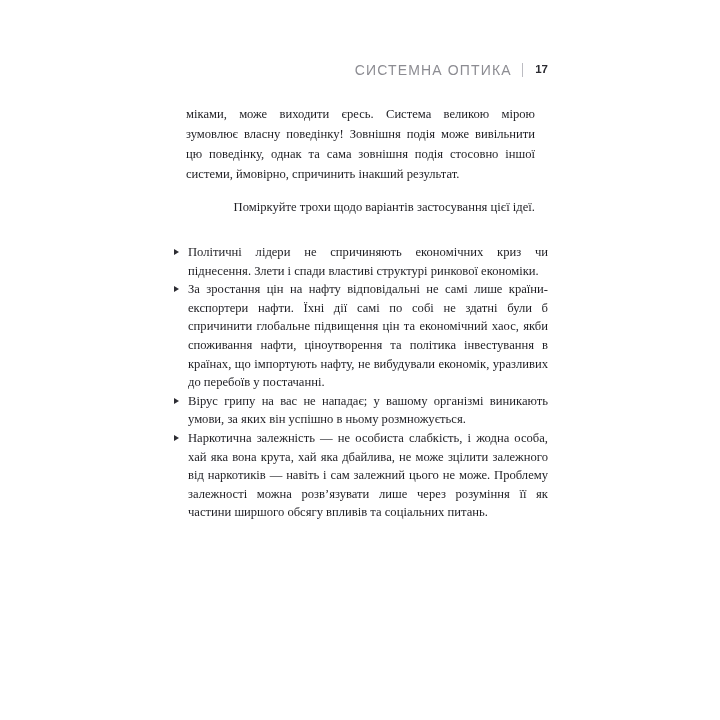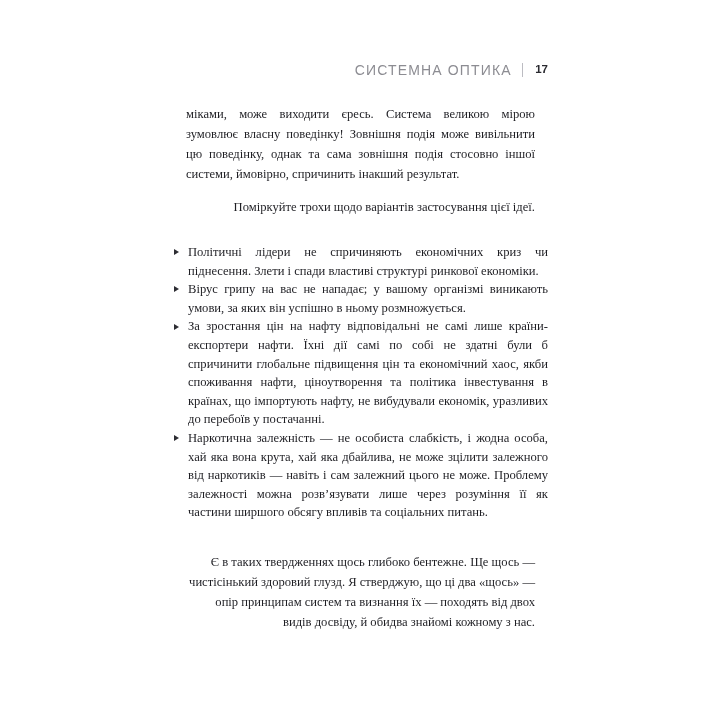--- a/index.html
+++ b/index.html
@@ -142,30 +142,29 @@
 
     <div class="spacer-par-list"></div>
 
     <ul class="bullets">
       <li>
         <span class="bullet-marker"></span>
         <span class="bullet-text">Політичні лідери не спричиняють економічних криз чи піднесення. Злети і спади властиві структурі ринкової економіки.</span>
       </li>
       <li>
         <span class="bullet-marker"></span>
-        <span class="bullet-text">Вірус грипу на вас не нападає; у вашому організмі виникають умови, за яких він успішно в ньому розмножується.</span>
+        <span class="bullet-text">За зростання цін на нафту відповідальні не самі лише країни-експортери нафти. Їхні дії самі по собі не здатні були б спричинити глобальне підвищення цін та економічний хаос, якби споживання нафти, ціноутворення та політика інвестування в країнах, що імпортують нафту, не вибудували економік, уразливих до перебоїв у постачанні.</span>
       </li>
       <li>
         <span class="bullet-marker"></span>
-        <span class="bullet-text">За зростання цін на нафту відповідальні не самі лише країни-експортери нафти. Їхні дії самі по собі не здатні були б спричинити глобальне підвищення цін та економічний хаос, якби споживання нафти, ціноутворення та політика інвестування в країнах, що імпортують нафту, не вибудували економік, уразливих до перебоїв у постачанні.</span>
+        <span class="bullet-text">Вірус грипу на вас не нападає; у вашому організмі виникають умови, за яких він успішно в ньому розмножується.</span>
       </li>
       <li>
         <span class="bullet-marker"></span>
         <span class="bullet-text">Наркотична залежність — не особиста слабкість, і жодна особа, хай яка вона крута, хай яка дбайлива, не може зцілити залежного від наркотиків — навіть і сам залежний цього не може. Проблему залежності можна розв’язувати лише через розуміння її як частини ширшого обсягу впливів та соціальних питань.</span>
       </li>
     </ul>
 
     <div class="spacer-list-par"></div>
 
-    <p class="body-par last-line-left">Є в таких твердженнях щось глибоко бентежне. Ще щось — чистісінький здоровий глузд. Я стверджую, що ці два «щось» — опір принципам систем та визнання їх — походять від двох видів досвіду, й обидва знайомі кожному з нас.</p>
 
   </div>
 </div>
 
 </body></html>

